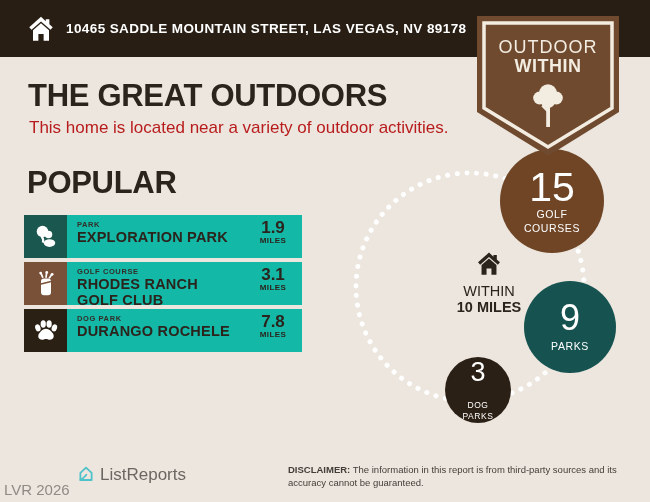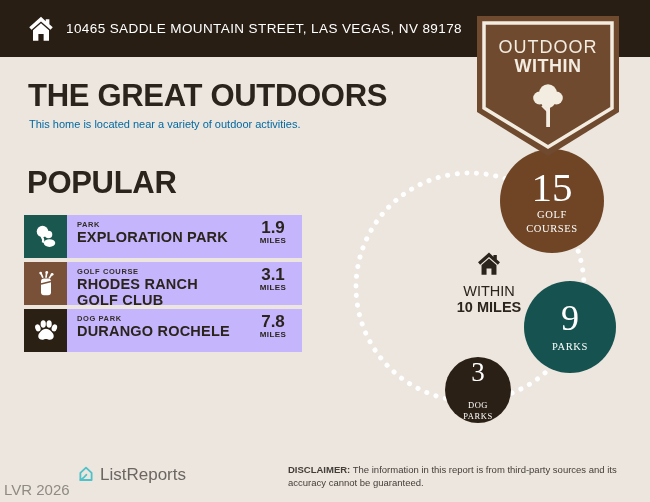--- a/index.html
+++ b/index.html
@@ -3,58 +3,58 @@
 <meta charset="utf-8">
 <style>
   * { margin:0; padding:0; box-sizing:border-box; }
   body { font-family:"Liberation Sans", sans-serif; background:#ece6df; }
   .page { position:relative; width:650px; height:502px; background:#ece6df; overflow:hidden; }
 
   
   .header { position:absolute; left:0; top:0; width:650px; height:57px; background:#281e14;
             display:flex; align-items:center; }
   .header .house { width:30px; height:30px; margin-left:26px; }
-  .header .addr { color:#ffffff; font-size:13.5px; letter-spacing:0.4px; margin-left:10px; }
+  .header .addr { color:#ffffff; font-size:13.5px; letter-spacing:0.4px; margin-left:10px;font-weight:bold; }
 
   
   .badge { position:absolute; left:477px; top:0; width:142px; height:141px; z-index:5;margin-top:16px; }
   .badge svg.shape { position:absolute; left:0; top:0; }
   .badge .btxt { position:absolute; width:100%; text-align:center; color:#f3ece1; }
   .badge .b1 { top:21px; font-size:18px; letter-spacing:1px; font-weight:400; }
   .badge .b2 { top:40px; font-size:18px; letter-spacing:0.5px; font-weight:700; }
   .badge .tree { position:absolute; left:47px; top:64px; }
 
   
   .title { position:absolute; left:28px; top:78px; font-size:31px; font-weight:800;
            color:#2b241d; letter-spacing:-0.3px; }
-  .subtitle { position:absolute; left:29px; top:118px; font-size:11px; color:#0369a1; }
+  .subtitle { position:absolute; left:29px; top:118px; font-size:17px; color:#b91c1c; }
 
   
   .popular-h { position:absolute; left:27px; top:165px; font-size:31px; font-weight:800;
                color:#2b241d; letter-spacing:-0.3px; }
   .rows { position:absolute; left:24px; top:215px; width:278px; }
-  .row { display:flex; align-items:stretch; background:#c4b5fd; height:43px; margin-bottom:4px;
+  .row { display:flex; align-items:stretch; background:#14b8a6; height:43px; margin-bottom:4px;
          overflow:hidden; }
   .row .iconbox { flex:0 0 43px; display:flex; align-items:center; justify-content:center; }
   .row .mid { flex:1; padding:5px 4px 0 10px; overflow:hidden; }
   .row .cat { font-size:7.5px; font-weight:700; letter-spacing:0.6px; color:#332d27; }
   .row .nm { font-size:14.5px; font-weight:800; color:#2b241d; line-height:16px;
              letter-spacing:0.2px; max-width:155px; }
   .row .dist { flex:0 0 58px; text-align:center; padding-top:4px; }
   .row .dv { font-size:17px; font-weight:800; color:#2b241d; line-height:17px; }
   .row .du { font-size:8px; font-weight:700; color:#2b241d; letter-spacing:0.4px; }
 
   
   .dashed { position:absolute; left:340px; top:160px; z-index:1; }
   .within { position:absolute; left:434px; top:250px; width:110px; text-align:center; z-index:2; }
   .within .wh { width:30px; height:28px; }
   .within .w1 { font-size:14.5px; color:#2b241d; margin-top:1px; }
   .within .w2 { font-size:14.5px; font-weight:700; color:#2b241d; }
   .bubble { position:absolute; border-radius:50%; color:#ffffff; text-align:center; z-index:3;
-            display:flex; flex-direction:column; align-items:center; justify-content:center;font-family:Liberation Serif, serif; }
+            display:flex; flex-direction:column; align-items:center; justify-content:center; }
   .bubble .cnt { line-height:1; font-weight:400; }
   .bubble .bl { line-height:1.25; letter-spacing:0.6px; }
   .bub-golf { left:500px; top:149px; width:104px; height:104px; }
   .bub-golf .cnt { font-size:41px; }
   .bub-golf .bl { font-size:10.5px; }
   .bub-parks { left:524px; top:281px; width:92px; height:92px; }
   .bub-parks .cnt { font-size:36px; }
   .bub-parks .bl { font-size:10.5px; margin-top:4px; }
   .bub-dog { left:445px; top:357px; width:66px; height:66px; }
   .bub-dog .cnt { font-size:27px; }

